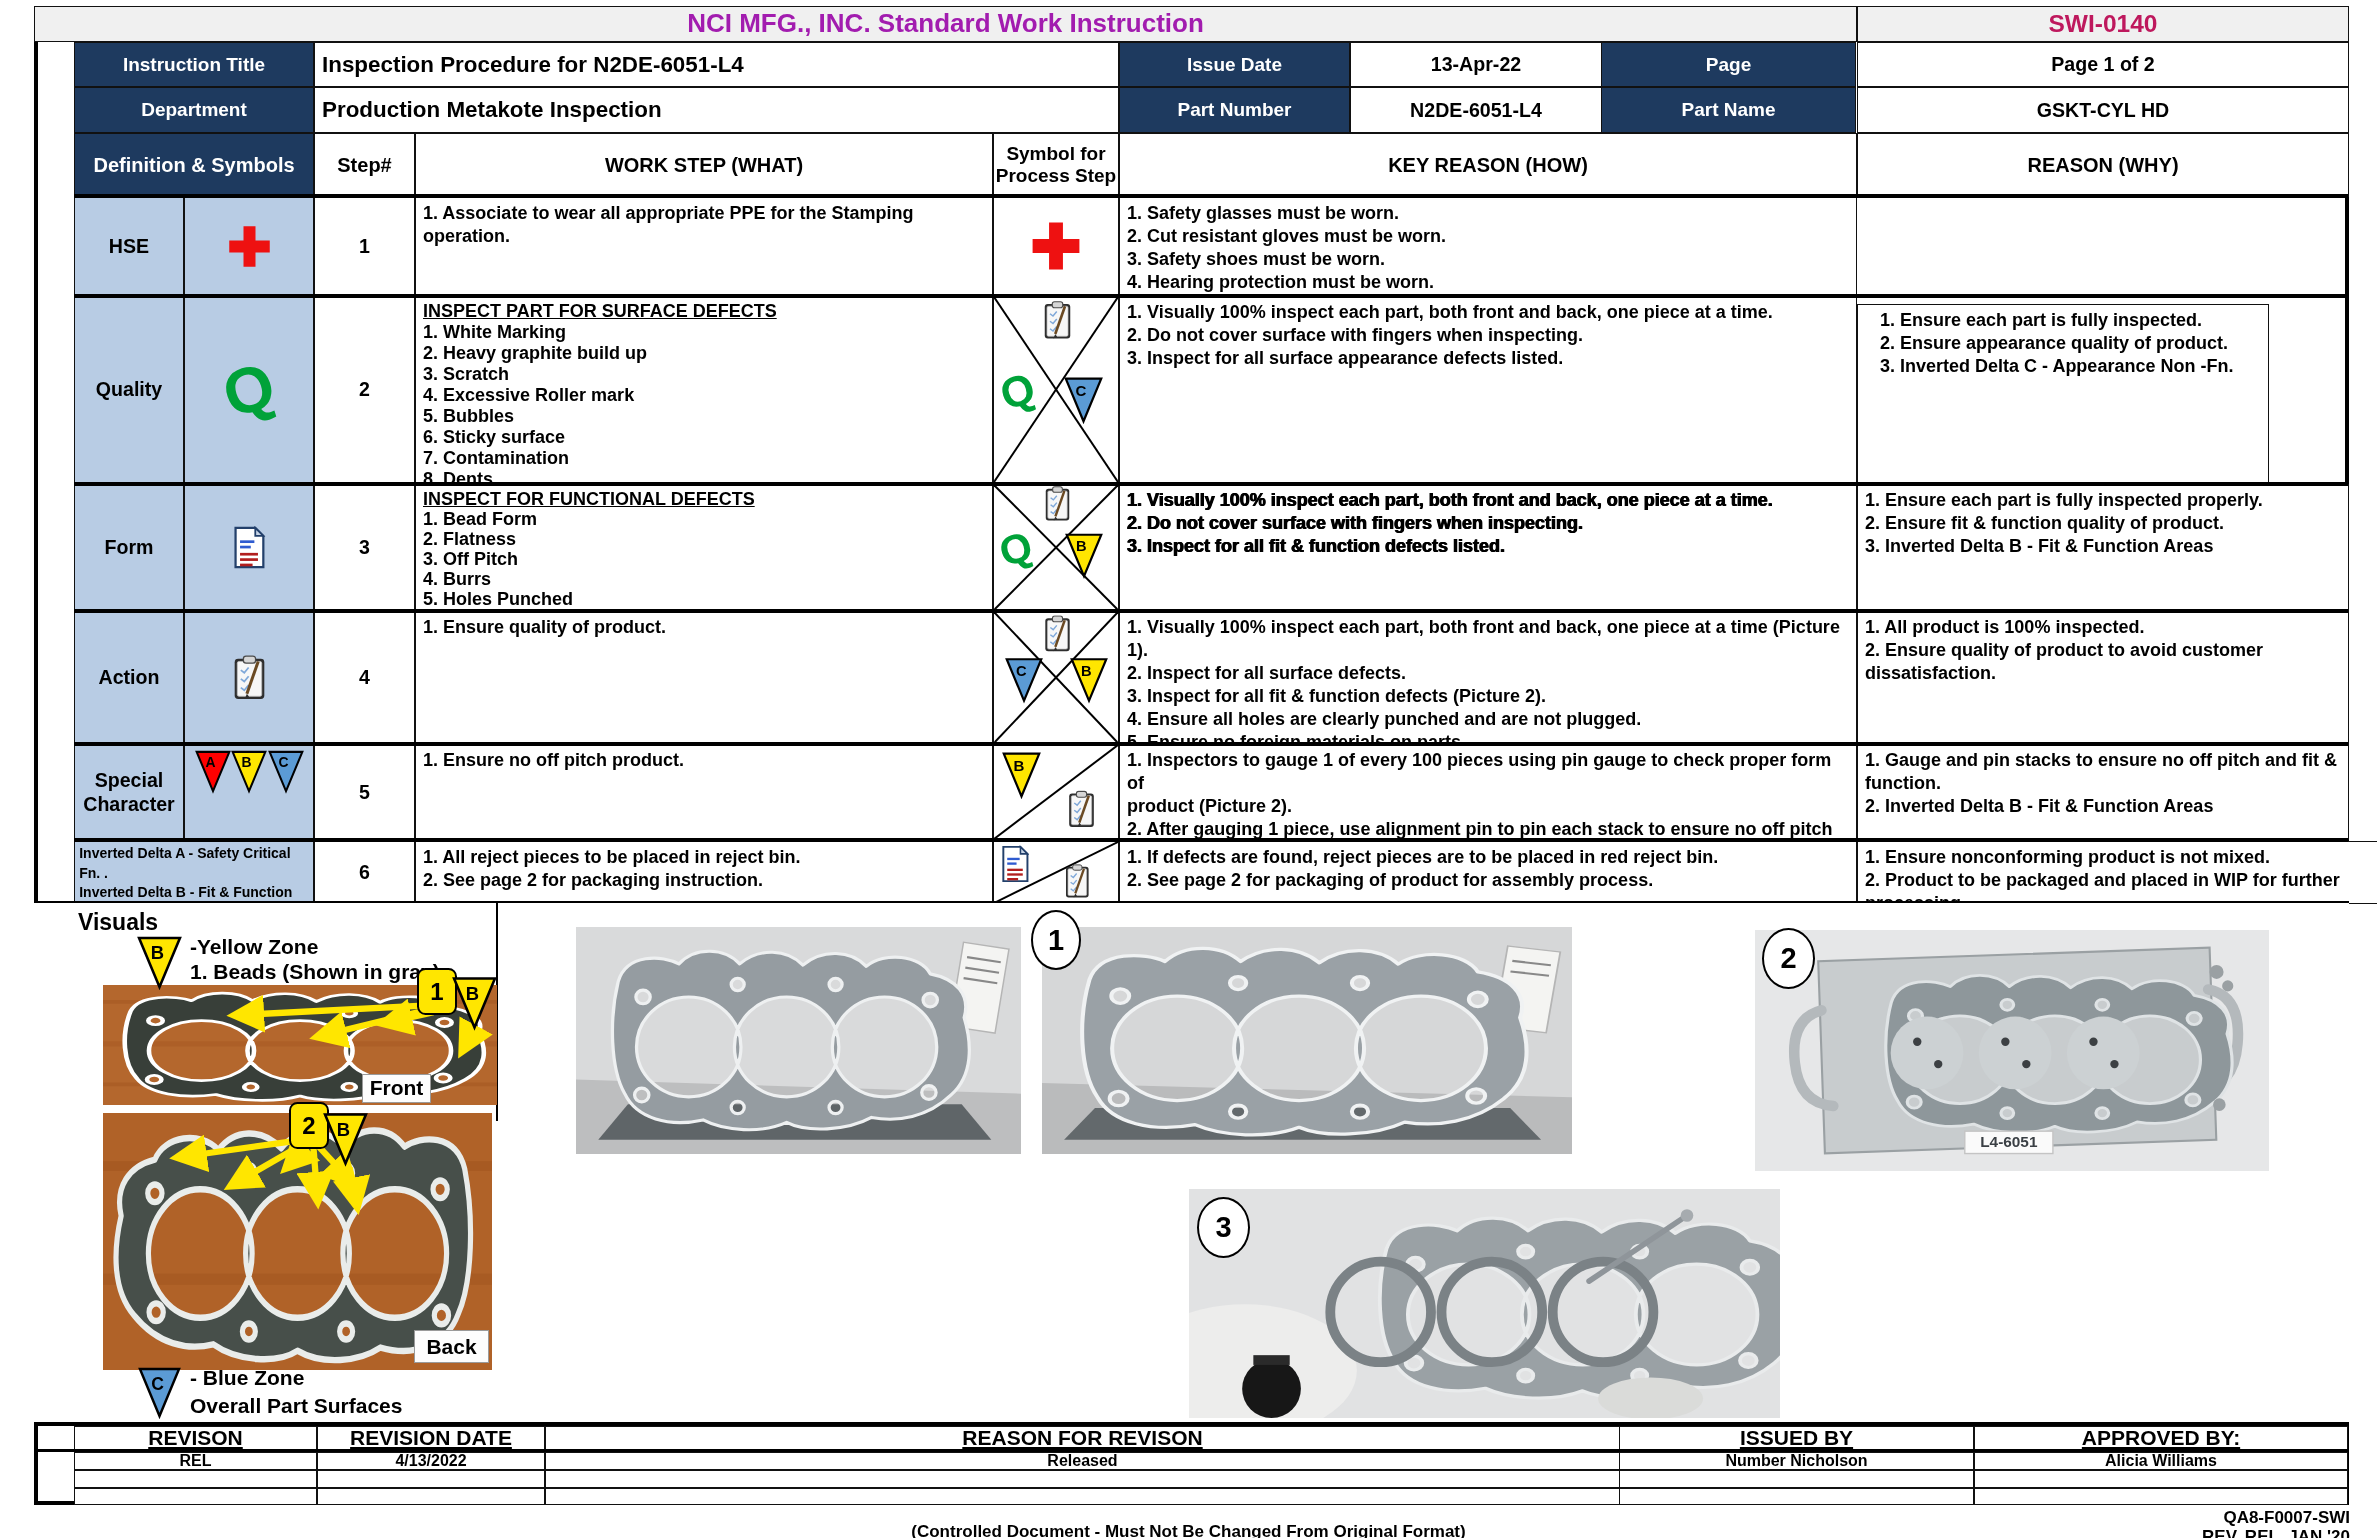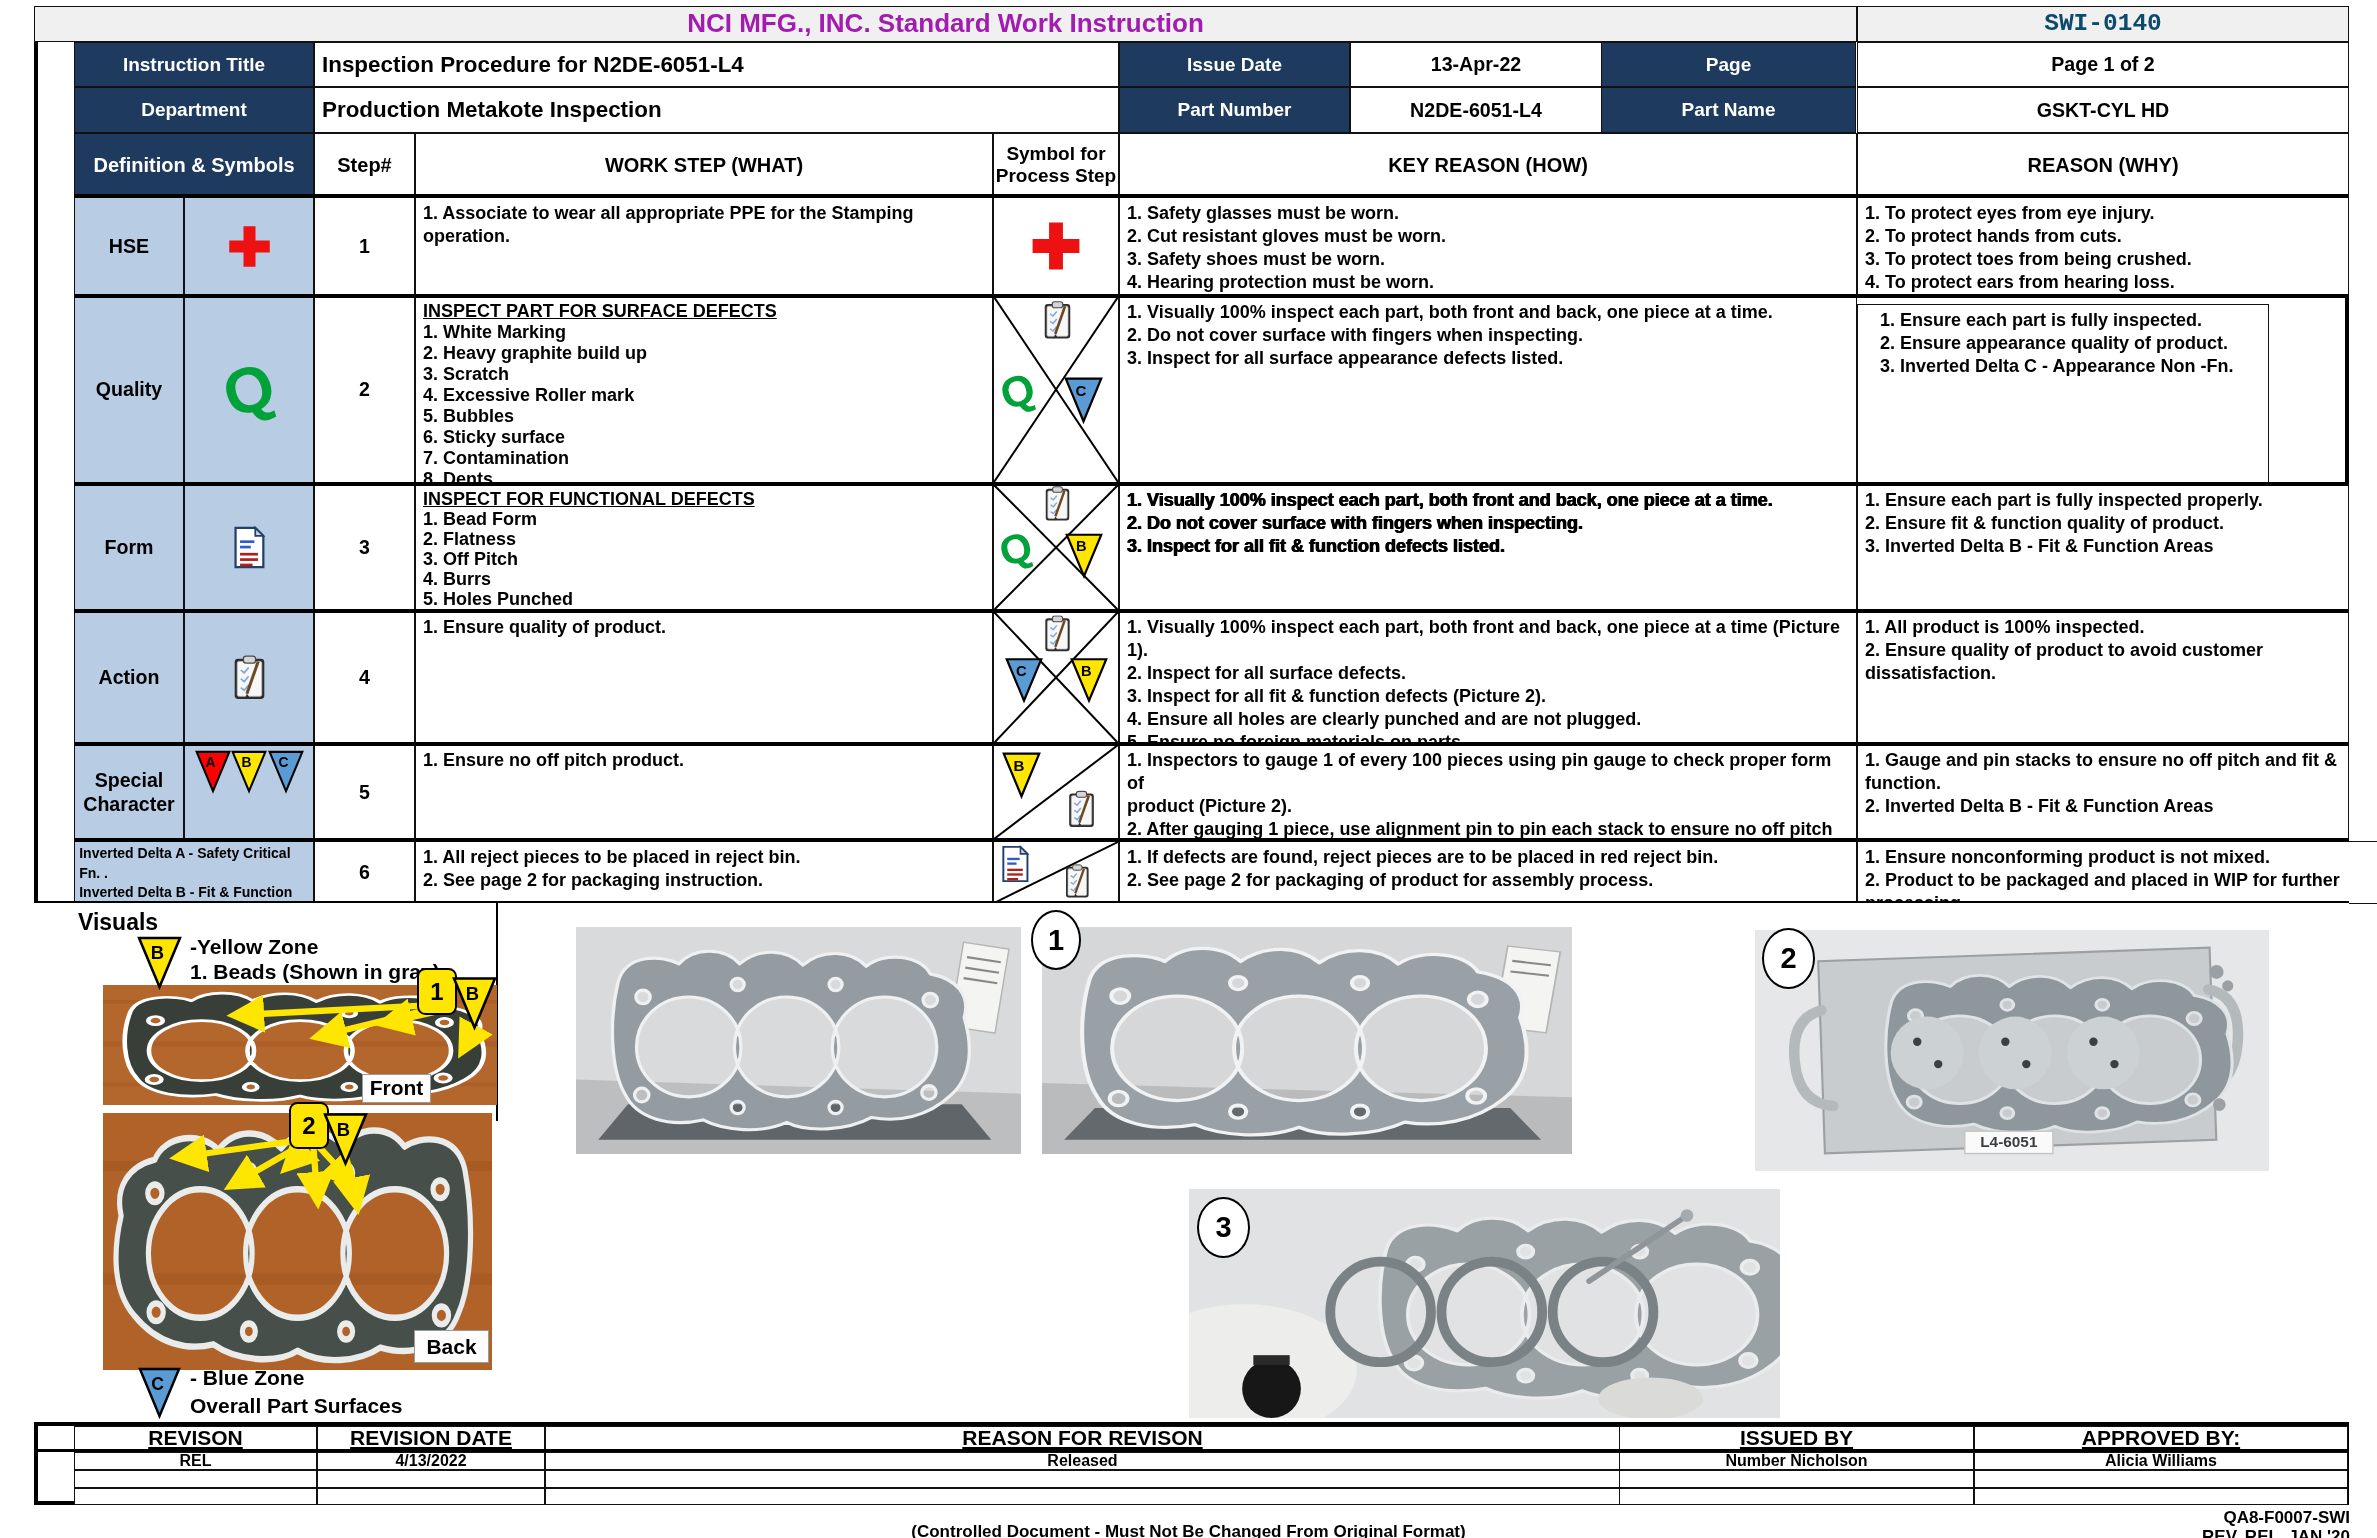--- a/index.html
+++ b/index.html
@@ -77,21 +77,21 @@
       </symbol>
     </defs>
   </svg>
 
   <div class="abs" style="left:34px;top:5.6px;width:2315px;height:1499px;border:4.2px solid #000;"></div>
 
   <div class="cell gray c" style="left:34px;top:5.6px;width:1823px;height:36px;">
     <span style="color:#a21caf;font-size:26px;">NCI MFG., INC. Standard Work Instruction</span>
   </div>
   <div class="cell gray c" style="left:1857px;top:5.6px;width:492px;height:36px;">
-    <span style="color:#0c4a6e;font-size:24.5px;font-family:Liberation Mono, monospace;">SWI-0140</span>
+    <span style="color:#be185d;font-size:24.5px;">SWI-0140</span>
   </div>
 
   <div class="cell navy c" style="left:74px;top:42px;width:240px;height:45px;font-size:19px;">Instruction Title</div>
   <div class="cell" style="left:314px;top:42px;width:805px;height:45px;display:flex;align-items:center;padding-left:7px;font-size:22.4px;">
       <span>Inspection Procedure for N2DE-6051-L4</span>
     </div>
   <div class="cell navy c" style="left:1119px;top:42px;width:231px;height:45px;font-size:19px;">Issue Date</div>
   <div class="cell c" style="left:1350px;top:42px;width:252px;height:45px;font-size:19.6px;">13-Apr-22</div>
   <div class="cell navy c" style="left:1601px;top:42px;width:255px;height:45px;font-size:19px;">Page</div>
   <div class="cell c" style="left:1857px;top:42px;width:492px;height:45px;font-size:19.6px;">Page 1 of 2</div>
@@ -124,24 +124,20 @@
 operation.</div>
   <div class="cell" style="left:993px;top:197px;width:126px;height:99px;">
     <svg class="abs" width="52" height="52" style="left:36px;top:22.4px;" viewBox="0 0 74 74">
         <use href="#icon-cross" width="74" height="74"></use>
       </svg>
   </div>
   <div class="cell txt pre" style="left:1119px;top:197px;width:738px;height:99px;">1. Safety glasses must be worn.
 2. Cut resistant gloves must be worn.
 3. Safety shoes must be worn.
 4. Hearing protection must be worn.</div>
-  <div class="cell txt pre" style="left:1857px;top:197px;width:492px;height:99px;">1. To protect eyes from eye injury.
-2. To protect hands from cuts.
-3. To protect toes from being crushed.
-4. To protect ears from hearing loss.</div>
 
   <div class="cell lblue c" style="left:74px;top:296px;width:110px;height:187px;font-size:19.6px;">Quality</div>
   <div class="cell lblue c" style="left:184px;top:296px;width:130px;height:187px;">
     <span class="qmark" style="font-size:64px;">Q</span>
   </div>
   <div class="cell c" style="left:314px;top:296px;width:101px;height:187px;font-size:19.6px;">2</div>
   <div class="cell txt" style="left:415px;top:296px;width:578px;height:187px;line-height:21px;">
     <span class="und">INSPECT PART FOR SURFACE DEFECTS</span>
     <div class="pre">1. White Marking
 2. Heavy graphite build up

